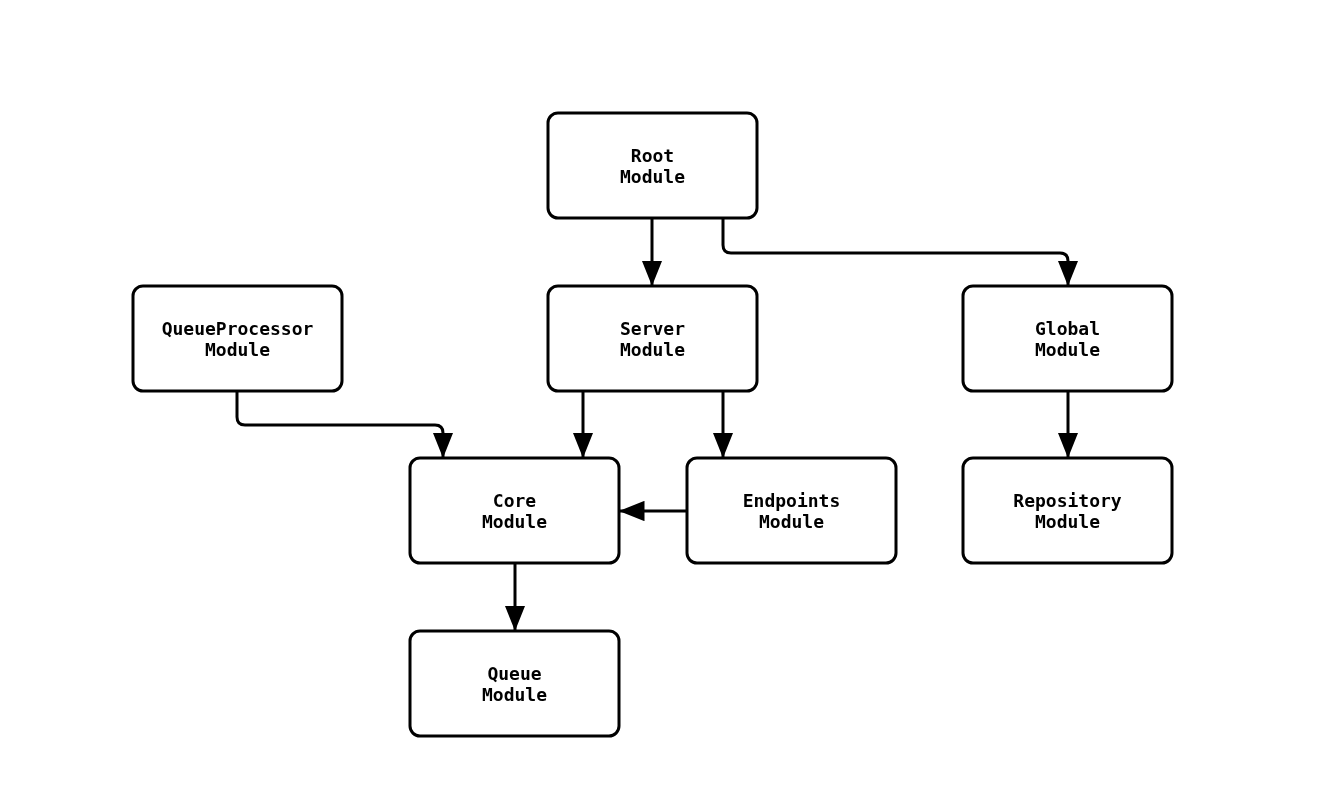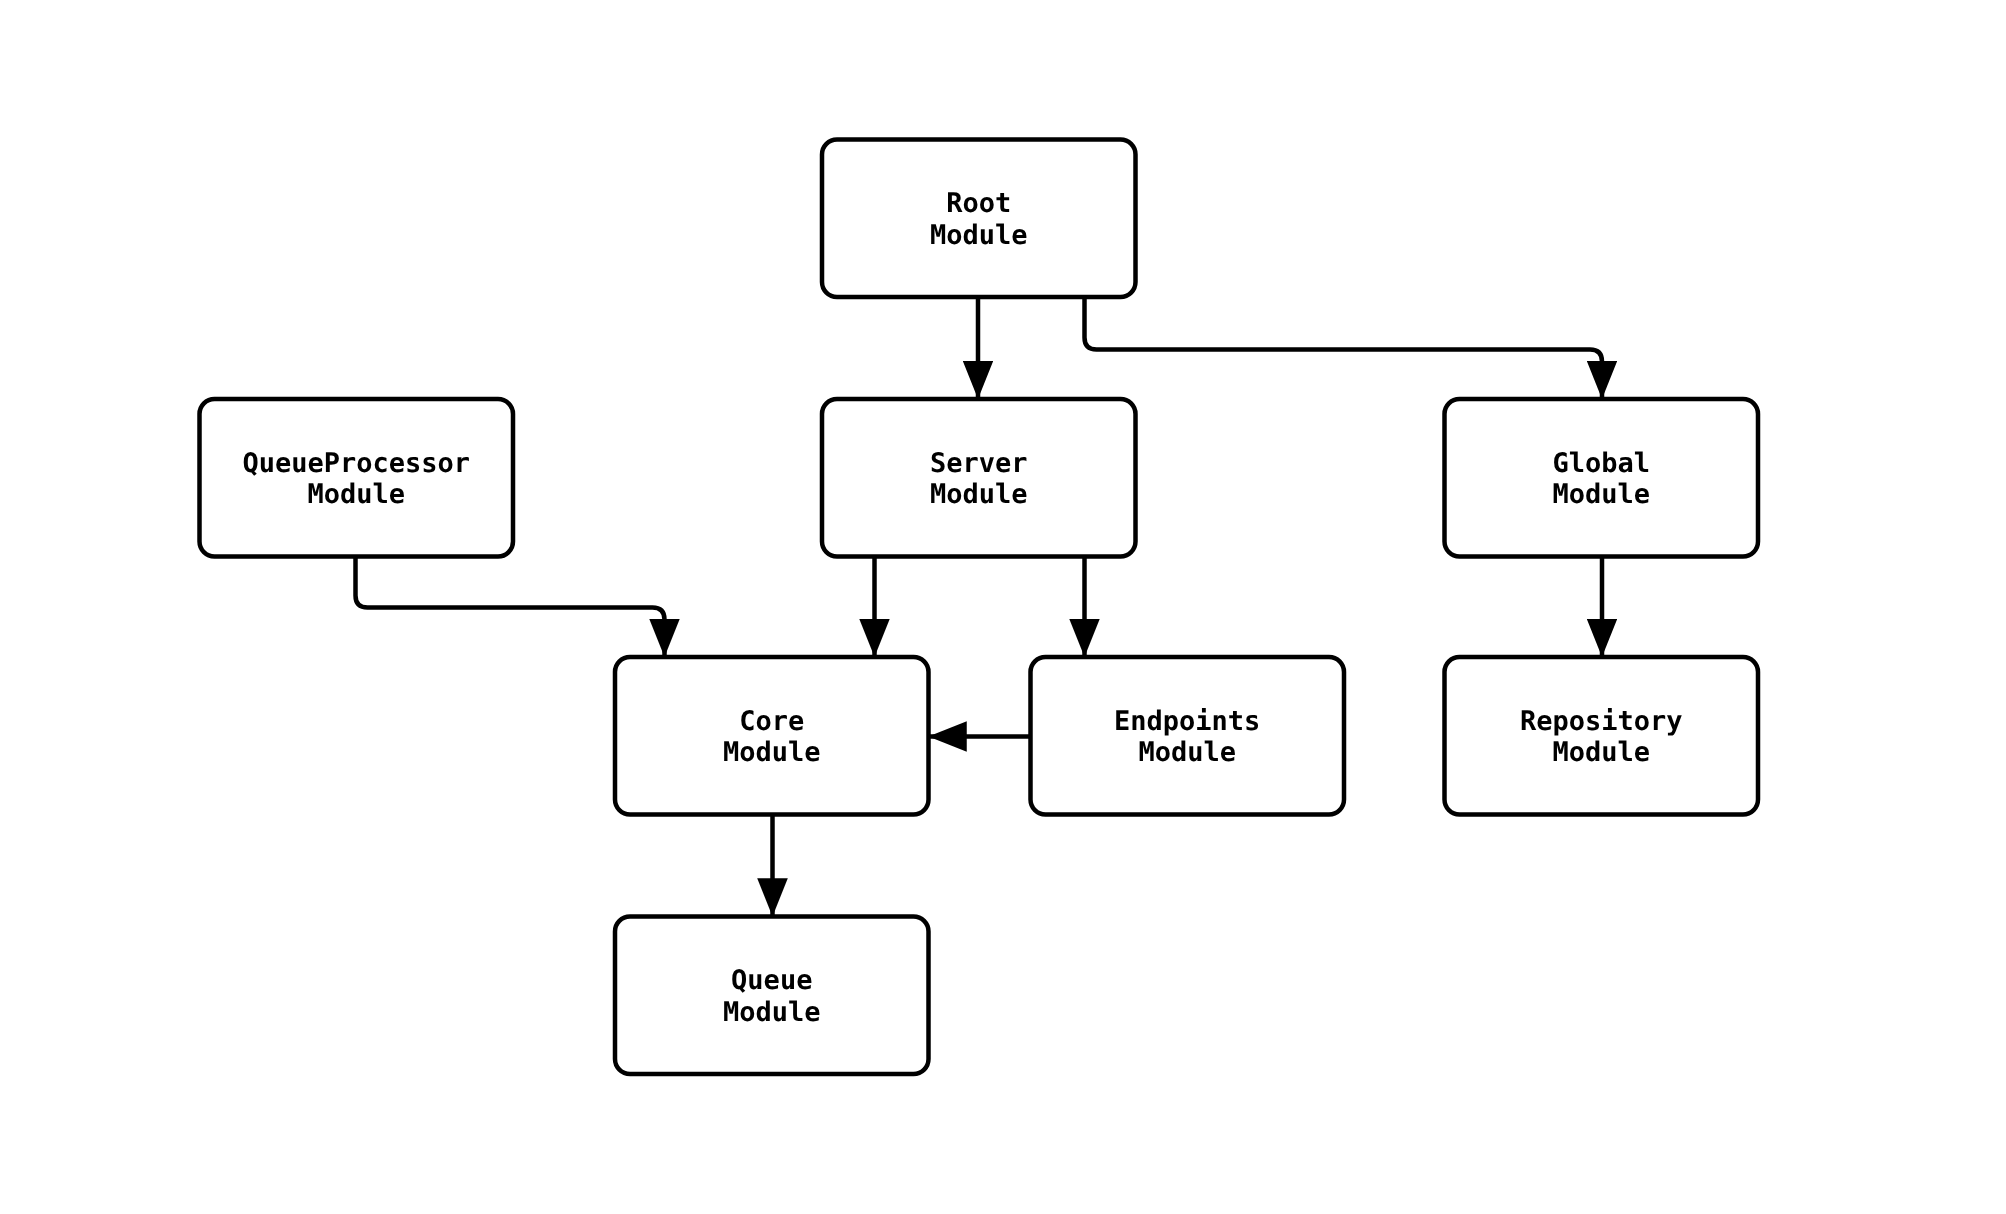--- a/index.html
+++ b/index.html
@@ -9,20 +9,21 @@
     width: 1337px;
     height: 809px;
     overflow: hidden;
     font-family: "DejaVu Sans Mono", monospace;
   }
   .diagram-wrap {
     position: relative;
     width: 1337px;
     height: 692px;
     background: #ffffff;
+    margin-top: 20px;
   }
   svg text {
     font-family: "DejaVu Sans Mono", monospace;
     font-weight: bold;
     font-size: 18px;
   }
 </style>
 </head>
 <body>
 

